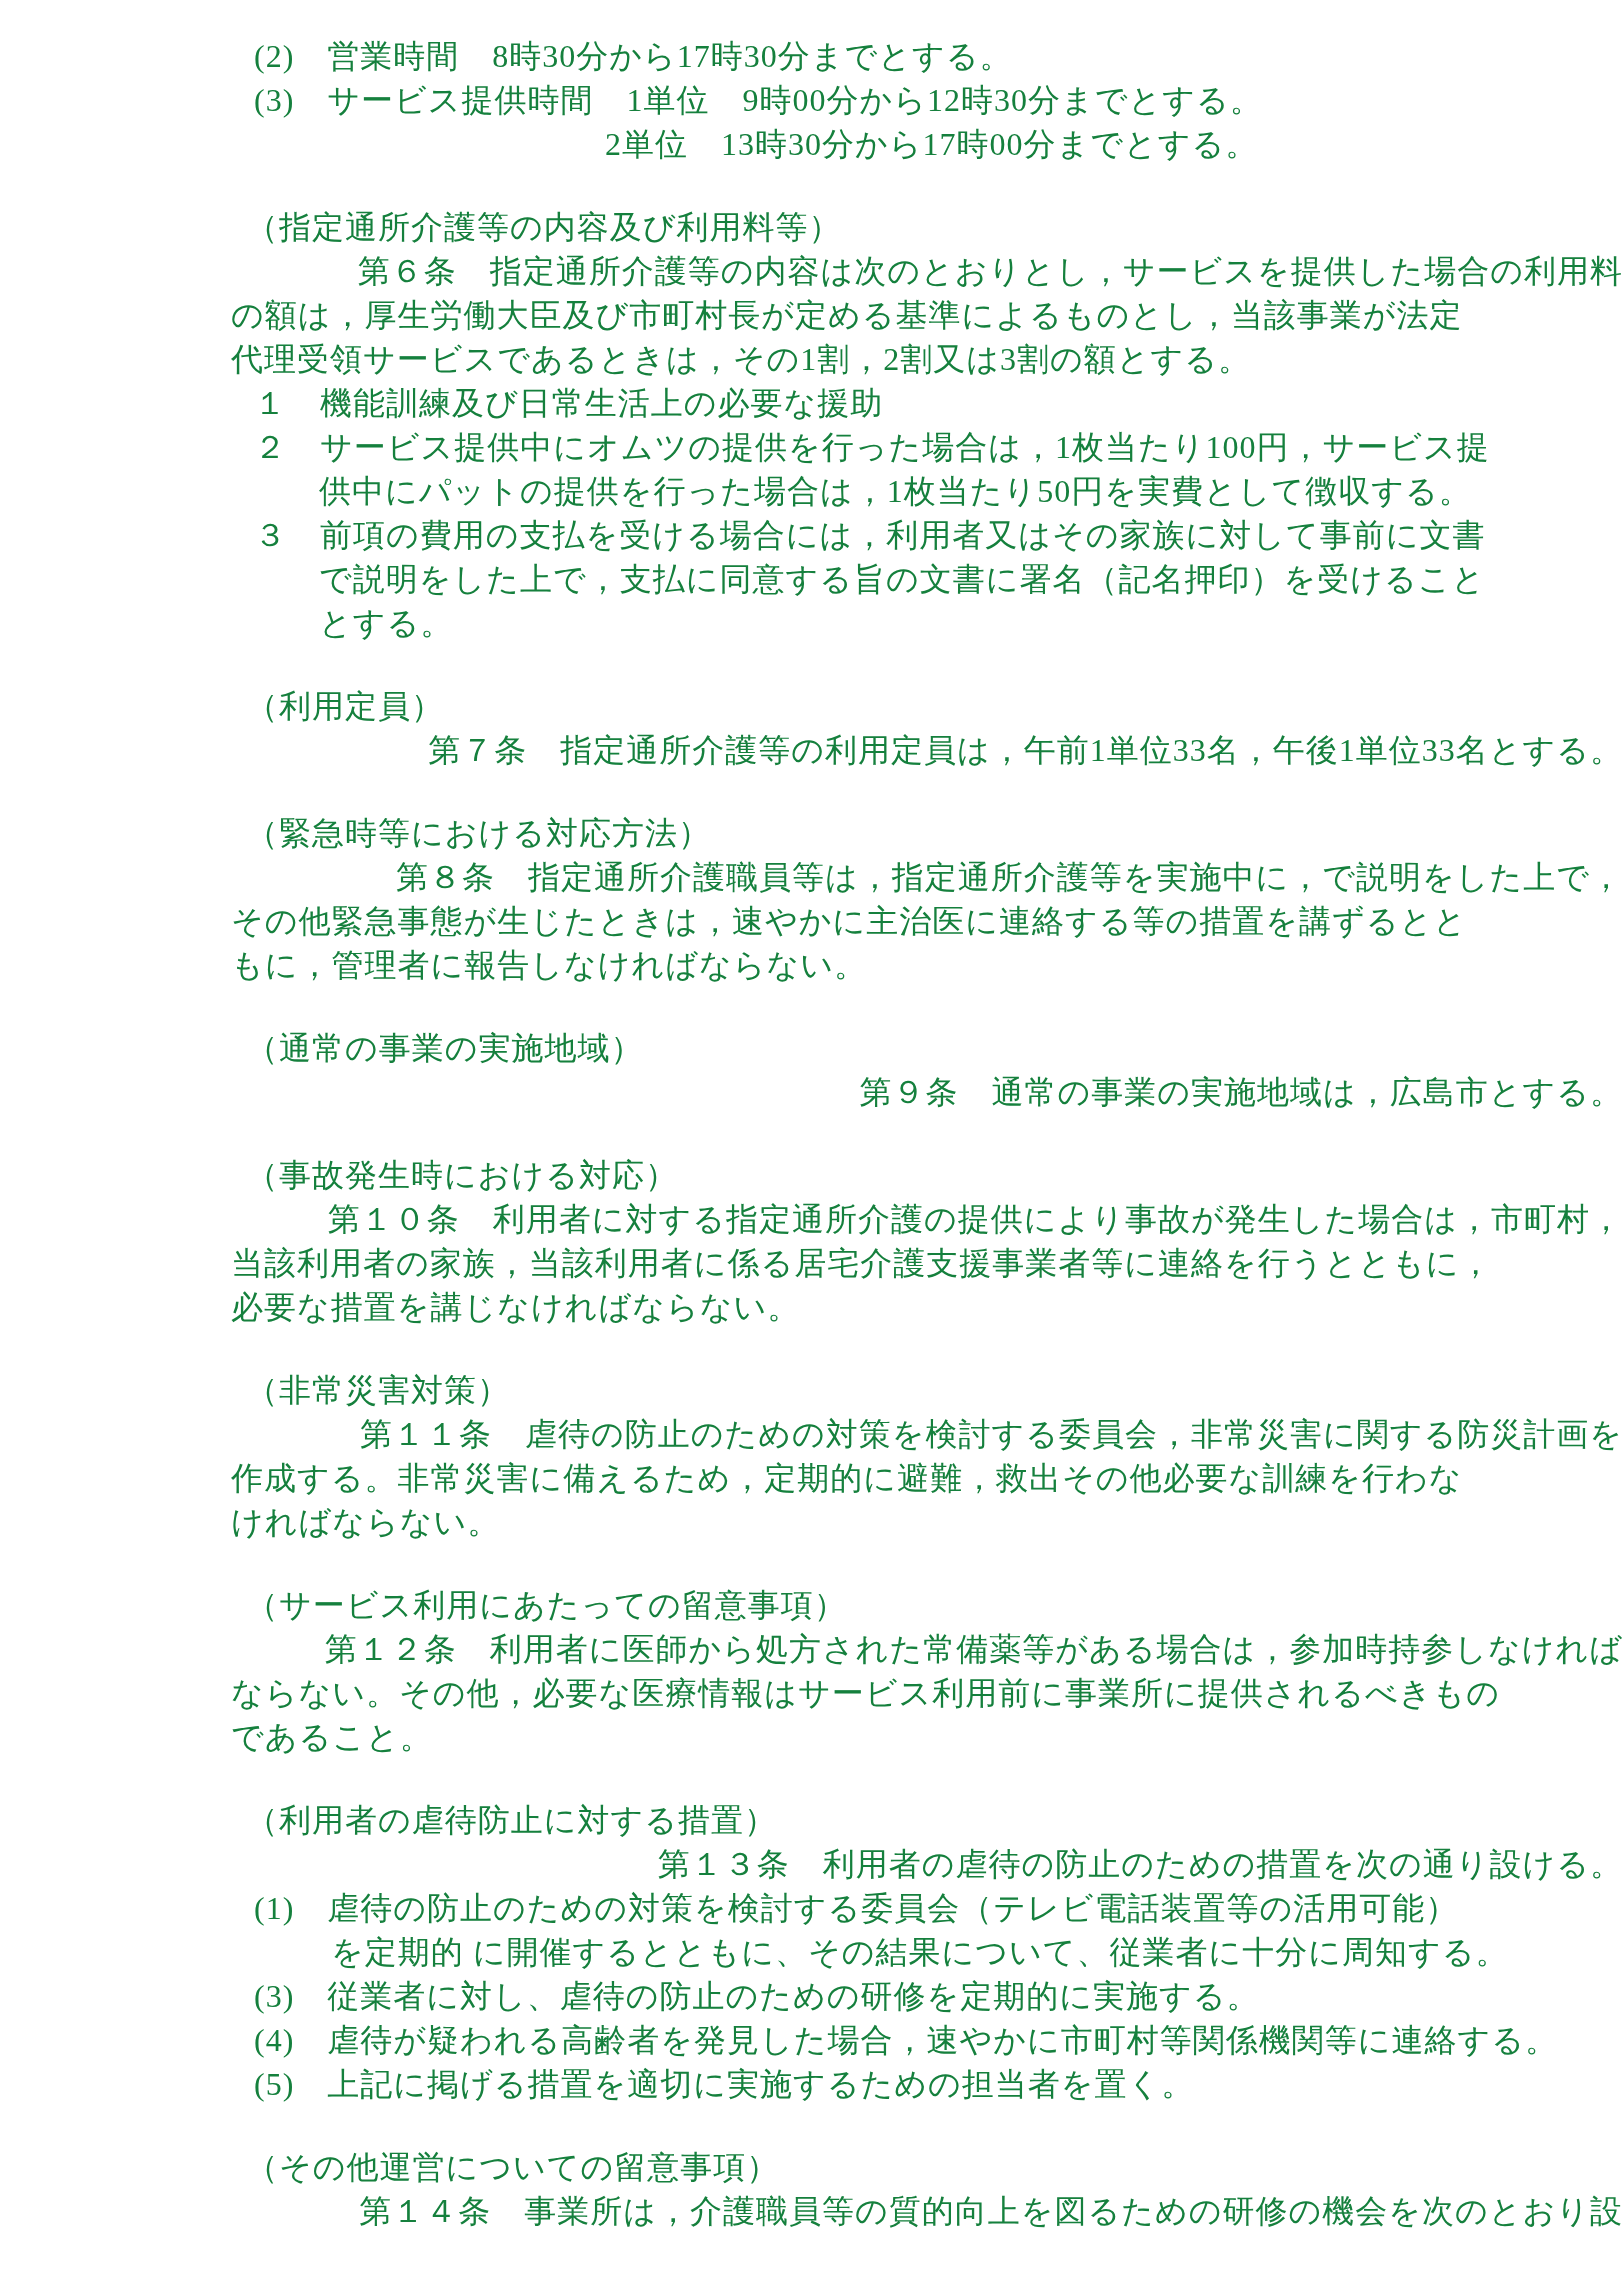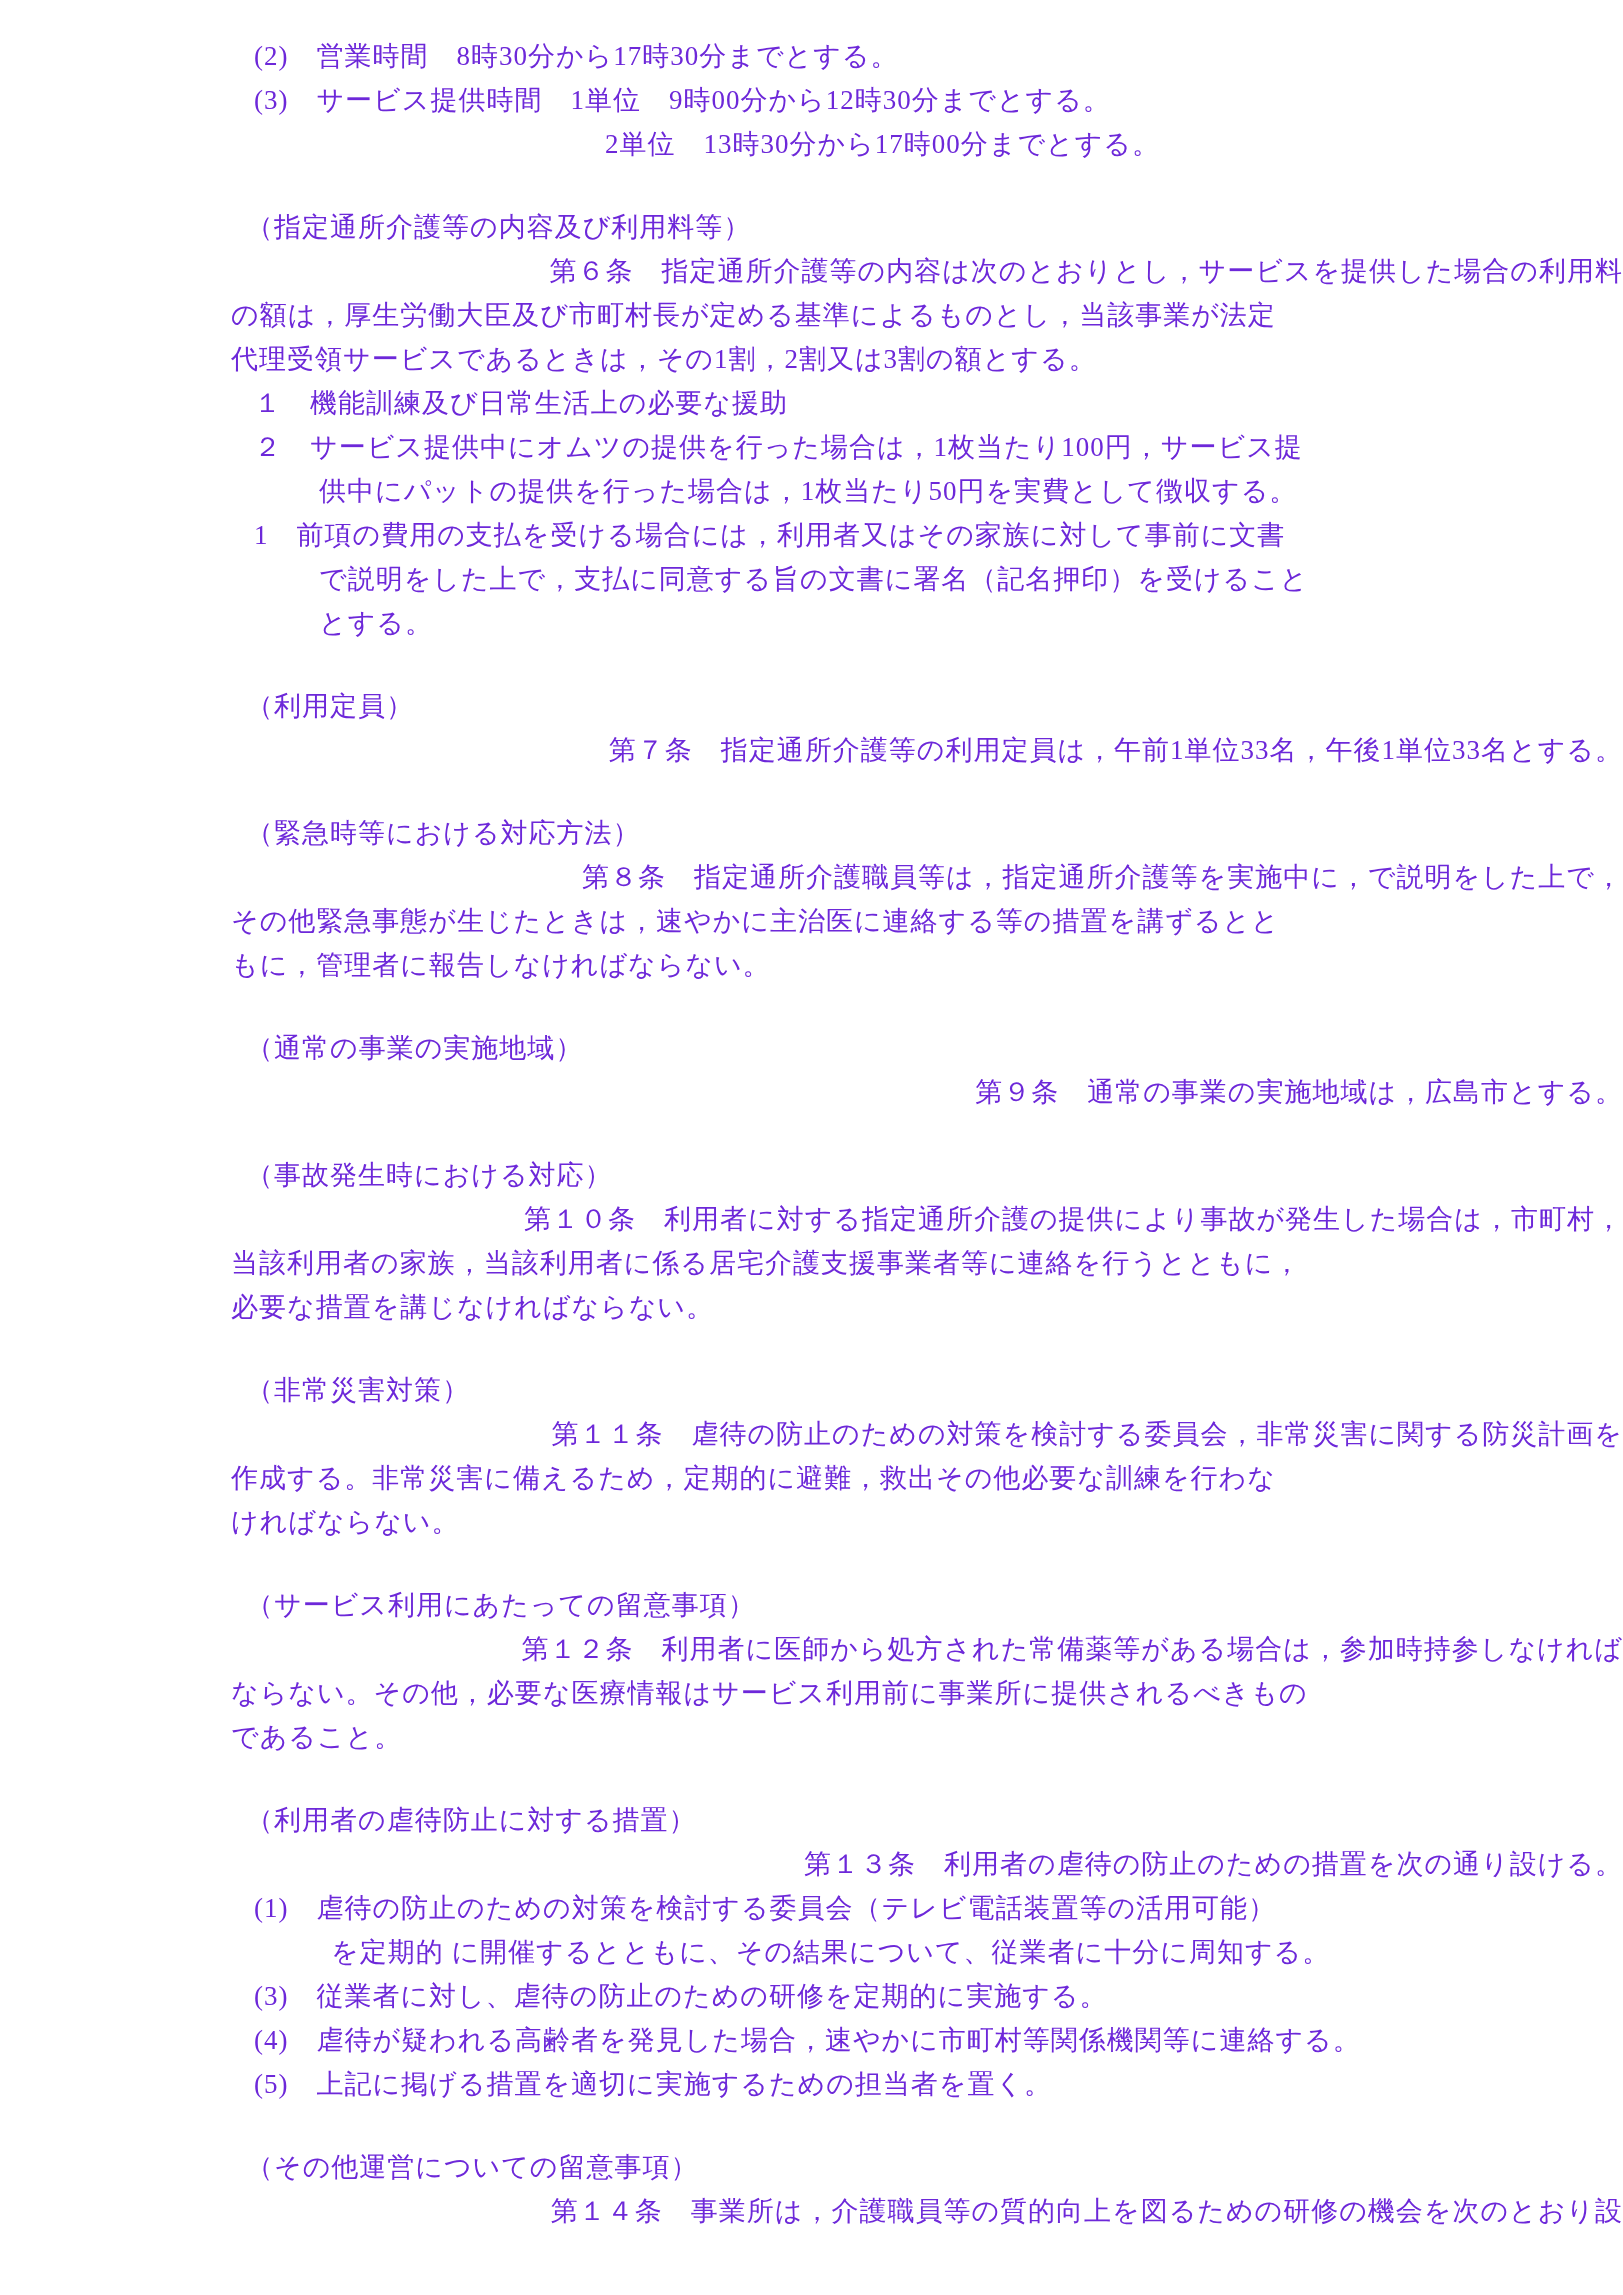--- a/index.html
+++ b/index.html
@@ -17,26 +17,26 @@
     overflow: hidden;
     color: #000000;
   }
   .content {
     position: absolute;
     top: 34px;
     left: 218px;
     right: 0;
   }
   .line {
-    font-size: 27px;
+    font-size: 32px;
     line-height: 44px;
     height: 44px;
     letter-spacing: 1px;
     white-space: nowrap;
-    color: #6d28d9;
+    color: #15803d;
   }
   .blank {
     height: 39px;
     line-height: 39px;
   }
   
   .indent-article   { margin-left: 0; text-align: right; }
   .indent-heading   { margin-left: 28px; }
   .indent-cont      { margin-left: 13px; }
   .indent-item      { margin-left: 36px; }
@@ -54,21 +54,21 @@
       <div class="line indent-item">(3)　サービス提供時間　1単位　9時00分から12時30分までとする。</div>
       <div class="line indent-unit2">2単位　13時30分から17時00分までとする。</div>
       <div class="line blank"></div>
       <div class="line indent-heading">（指定通所介護等の内容及び利用料等）</div>
       <div class="line indent-article">第６条　指定通所介護等の内容は次のとおりとし，サービスを提供した場合の利用料</div>
       <div class="line indent-cont">の額は，厚生労働大臣及び市町村長が定める基準によるものとし，当該事業が法定</div>
       <div class="line indent-cont">代理受領サービスであるときは，その1割，2割又は3割の額とする。</div>
       <div class="line indent-item">１　機能訓練及び日常生活上の必要な援助</div>
       <div class="line indent-item">２　サービス提供中にオムツの提供を行った場合は，1枚当たり100円，サービス提</div>
       <div class="line indent-itemcont">供中にパットの提供を行った場合は，1枚当たり50円を実費として徴収する。</div>
-      <div class="line indent-item">1　前項の費用の支払を受ける場合には，利用者又はその家族に対して事前に文書</div>
+      <div class="line indent-item">３　前項の費用の支払を受ける場合には，利用者又はその家族に対して事前に文書</div>
       <div class="line indent-itemcont">で説明をした上で，支払に同意する旨の文書に署名（記名押印）を受けること</div>
       <div class="line indent-itemcont">とする。</div>
       <div class="line blank"></div>
       <div class="line indent-heading">（利用定員）</div>
       <div class="line indent-article">第７条　指定通所介護等の利用定員は，午前1単位33名，午後1単位33名とする。</div>
       <div class="line blank"></div>
       <div class="line indent-heading">（緊急時等における対応方法）</div>
       <div class="line indent-article">第８条　指定通所介護職員等は，指定通所介護等を実施中に，で説明をした上で，</div>
       <div class="line indent-cont">その他緊急事態が生じたときは，速やかに主治医に連絡する等の措置を講ずるとと</div>
       <div class="line indent-cont">もに，管理者に報告しなければならない。</div>

